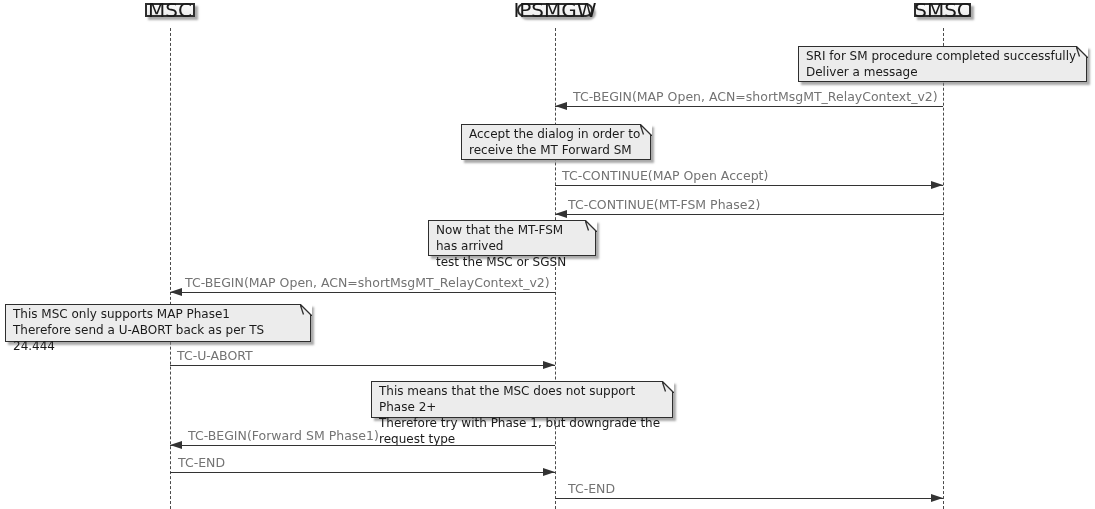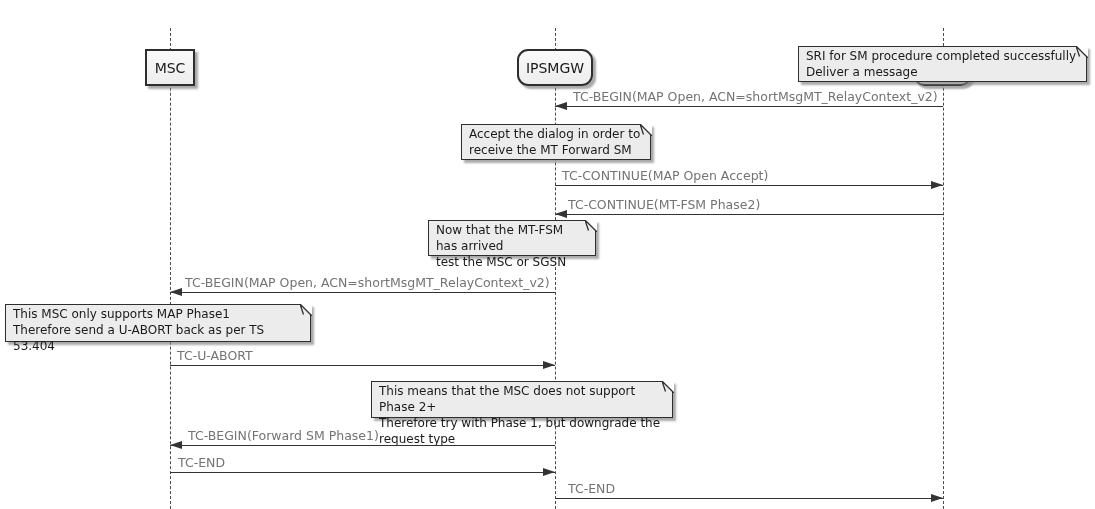--- a/index.html
+++ b/index.html
@@ -11,31 +11,30 @@
     color:#1a1a1a;
     overflow:hidden;
   }
   
   .lifeline{position:absolute;top:28px;bottom:0;width:0;border-left:1px dashed #4a4a4a;}
   #ll-msc{left:170px;}
   #ll-ipsmgw{left:555px;}
   #ll-smsc{left:943px;}
   
   .participant{
-    position:absolute;top:3px;height:37px;box-sizing:border-box;
+    position:absolute;top:3px;height:14px;box-sizing:border-box;
     background:linear-gradient(#fafafa,#ededed);
     border:2px solid #2e2e2e;
     box-shadow:3px 3px 2px rgba(125,125,125,0.65);
     display:flex;align-items:center;justify-content:center;
-    font-size:14px;
-    margin-top:46px;
+    font-size:20px;
   }
   #p-msc{left:145px;width:50px;}
   #p-ipsmgw{left:517px;width:76px;border-radius:11px;}
-  #p-smsc{left:914px;width:57px;border-radius:10px;}
+  #p-smsc{left:914px;width:57px;}
   
   .note{
     position:absolute;box-sizing:border-box;
     background:#ececec;
     border:1.5px solid #2e2e2e;
     box-shadow:3px 3px 2px rgba(125,125,125,0.65);
     font-size:12px;line-height:16px;
     padding:1px 7px 0 7px;
   }
   .note-text{white-space:pre-line;}
@@ -99,21 +98,21 @@
   <div class="note" id="note-3">
     <div class="note-text">Now that the MT-FSM has arrived
 test the MSC or SGSN</div>
     <svg class="fold" width="12" height="12" viewBox="0 0 12 12">
       <polygon points="0,0 12,0 12,12" fill="#ffffff"></polygon>
       <path d="M0,0 L12,12 M0,0 L3.5,10.5" stroke="#2e2e2e" stroke-width="1.3" fill="none"></path>
     </svg>
   </div>
   <div class="note" id="note-4">
     <div class="note-text">This MSC only supports MAP Phase1
-Therefore send a U-ABORT back as per TS 53.404</div>
+Therefore send a U-ABORT back as per TS 24.444</div>
     <svg class="fold" width="12" height="12" viewBox="0 0 12 12">
       <polygon points="0,0 12,0 12,12" fill="#ffffff"></polygon>
       <path d="M0,0 L12,12 M0,0 L3.5,10.5" stroke="#2e2e2e" stroke-width="1.3" fill="none"></path>
     </svg>
   </div>
   <div class="note" id="note-5">
     <div class="note-text">This means that the MSC does not support Phase 2+
 Therefore try with Phase 1, but downgrade the request type</div>
     <svg class="fold" width="12" height="12" viewBox="0 0 12 12">
       <polygon points="0,0 12,0 12,12" fill="#ffffff"></polygon>

